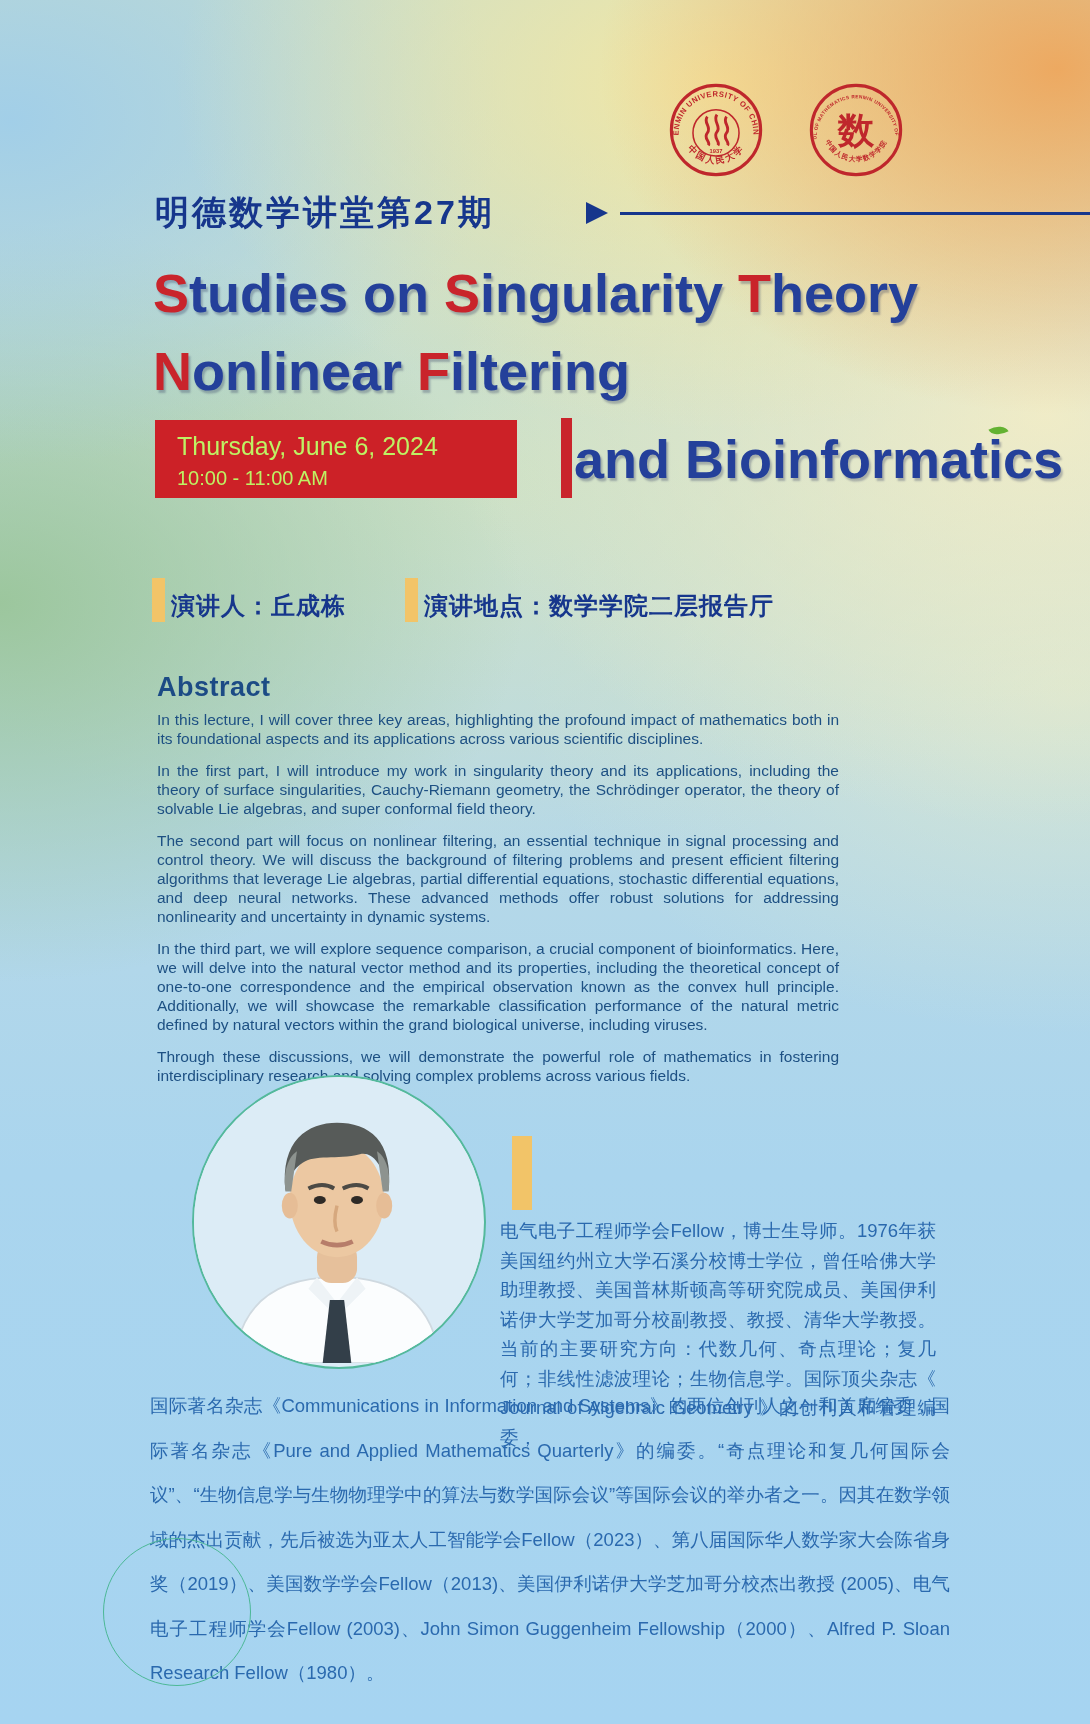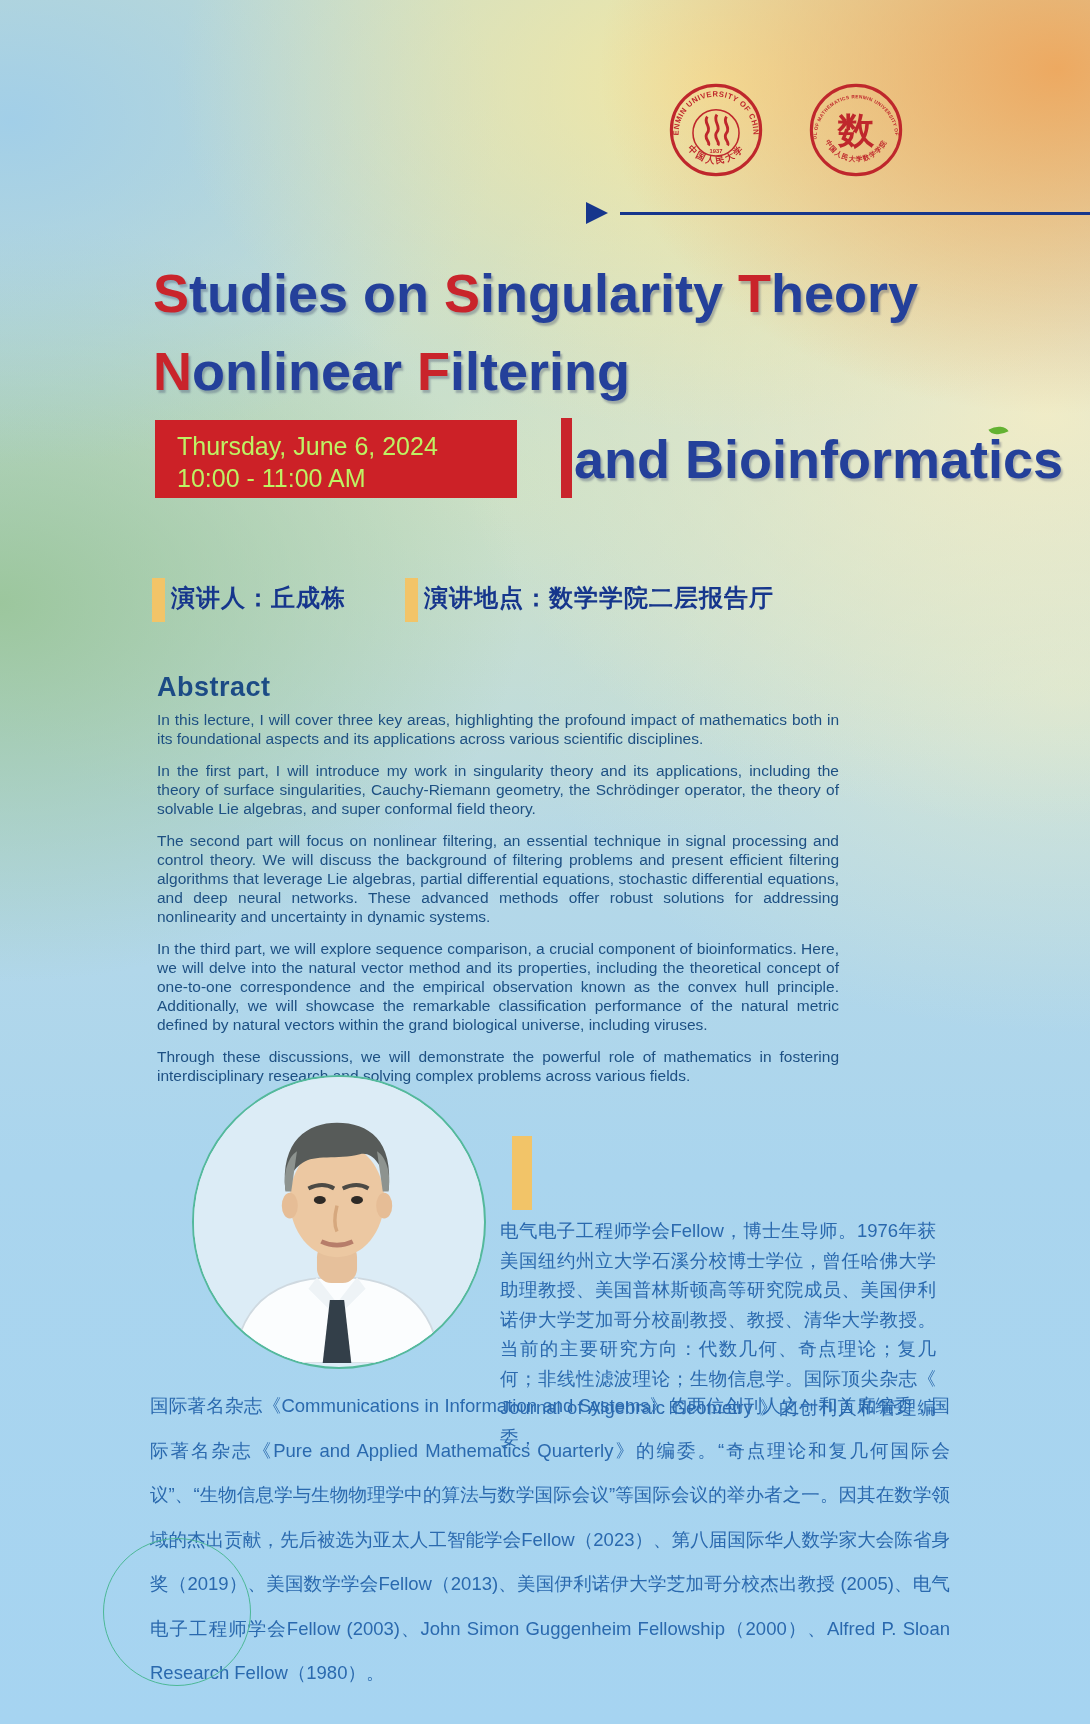--- a/index.html
+++ b/index.html
@@ -29,23 +29,23 @@
   .title-line .accent{color:#c9242b;}
   .title-line1{left:153px;top:262px;}
   .title-line2{left:153px;top:340px;}
   .title-line3{left:554px;top:428px;margin-left:20px;}
   .red-stem{left:561px;top:418px;width:11px;height:80px;background:#c9242b;}
   .leaf-i{position:relative;}
   .leaf-i::after{content:"";position:absolute;left:2px;top:-4px;width:17px;height:11px;background:#63b232;border-radius:0 100% 0 100%;transform:rotate(-28deg);}
   
   .date-box{left:155px;top:420px;width:362px;height:78px;background:#cc2127;color:#bef264;padding:10px 0 0 22px;box-sizing:border-box;}
   .date-box .l1{font-size:25px;line-height:32px;}
-  .date-box .l2{font-size:25px;line-height:32px;}
+  .date-box .l2{font-size:20px;line-height:32px;}
   
-  .info-item{display:flex;align-items:flex-start;}
+  .info-item{display:flex;align-items:flex-end;}
   .info-bar{width:13px;height:44px;background:#f2c468;margin-right:6px;margin-top:-4px;}
   .info-text{font-size:24px;font-weight:bold;color:#16368c;letter-spacing:1px;}
   .info-1{left:152px;top:582px;}
   .info-2{left:396px;top:582px;margin-left:9px;}
   
   .abstract-heading{left:157px;top:672px;font-size:27px;font-weight:bold;color:#1c4b85;letter-spacing:.5px;text-align:right;}
   .abstract-body{left:157px;top:710px;width:682px;color:#1d5083;}
   .abstract-body p{margin:0 0 13px 0;font-size:15.5px;line-height:19px;text-align:justify;}
   
   .photo-ring{left:192px;top:1075px;width:290px;height:290px;border-radius:50%;border:2px solid #54b99c;overflow:hidden;background:#dcedf7;}
@@ -89,20 +89,21 @@
     <circle cx="50" cy="50" r="46.5" fill="none" stroke="#bf272c" stroke-width="3.2"></circle>
     <text font-size="5" fill="#bf272c" font-weight="bold" letter-spacing="0.4">
       <textPath href="#s2top" startOffset="50%" text-anchor="middle">SCHOOL OF MATHEMATICS RENMIN UNIVERSITY OF CHINA</textPath>
     </text>
     <text x="50" y="64" font-size="38" fill="#bf272c" text-anchor="middle" font-weight="bold">数</text>
     <text font-size="7" fill="#bf272c" font-weight="bold" letter-spacing="1">
       <textPath href="#s2bot" startOffset="50%" text-anchor="middle">中国人民大学数学学院</textPath>
     </text>
   </svg>
 
+  <div class="abs series-title">明德数学讲堂第27期</div>
   <div class="abs header-arrow"></div>
   <div class="abs header-line"></div>
 
   <div class="abs title-line title-line2"><span class="accent">N</span><span>onlinear </span><span class="accent">F</span><span>iltering</span></div>
   <div class="abs title-line title-line1"><span class="accent">S</span><span>tudies on </span><span class="accent">S</span><span>ingularity </span><span class="accent">T</span><span>heory</span></div>
   <div class="abs red-stem"></div>
   <div class="abs title-line title-line3"><span>and Bioinformat</span><span class="leaf-i">i</span><span>cs</span></div>
 
   <div class="abs date-box">
     <div class="l1">Thursday, June 6, 2024</div>

